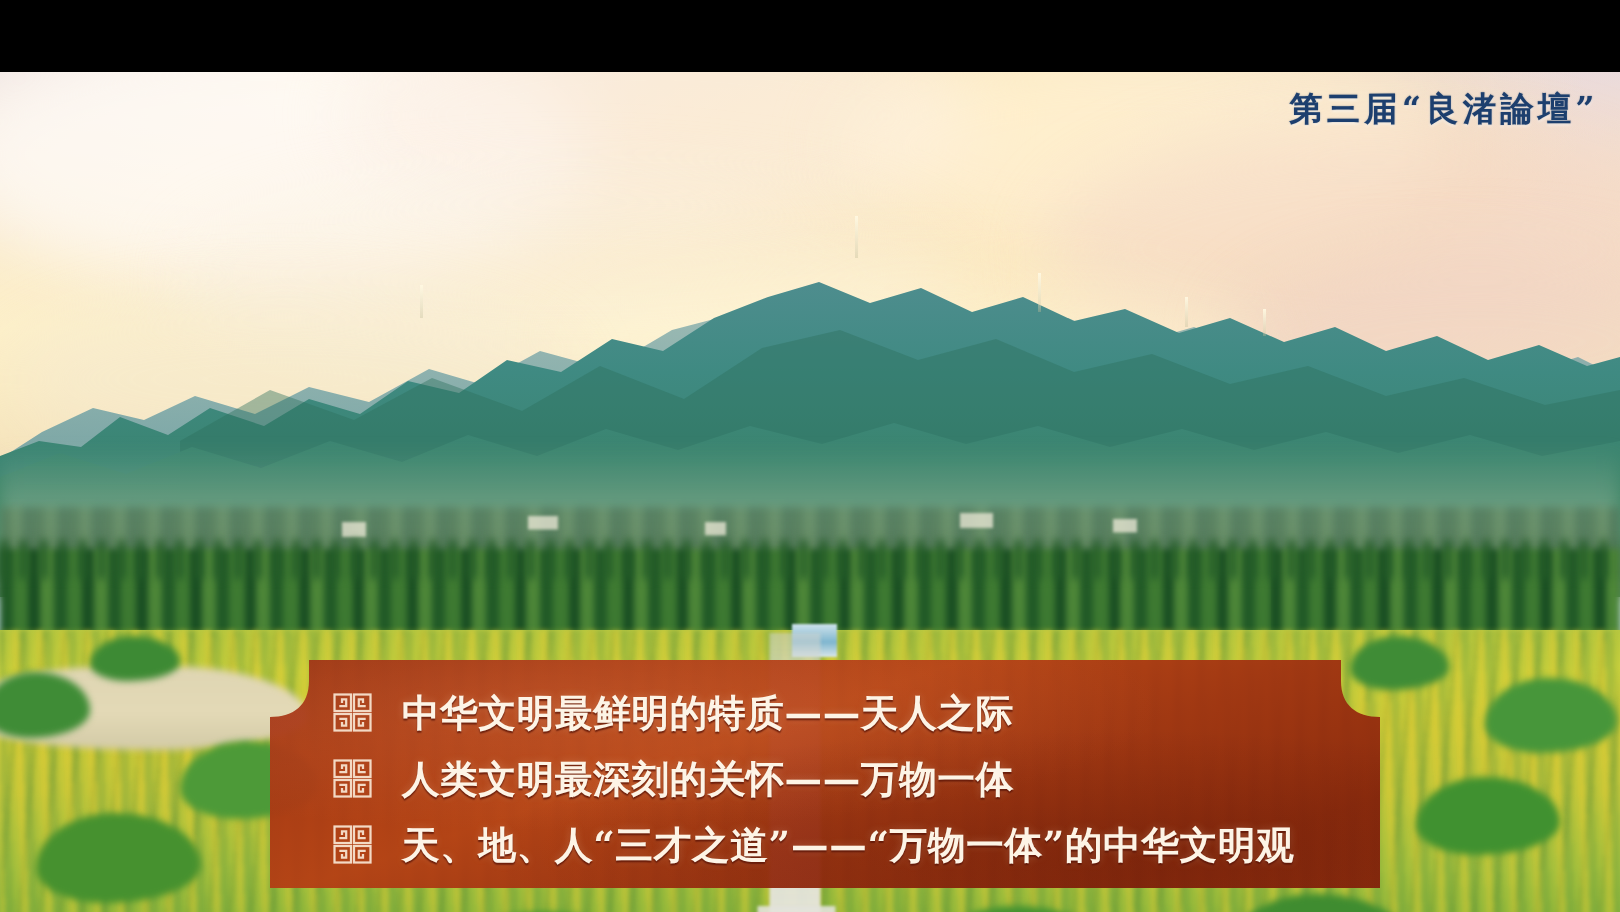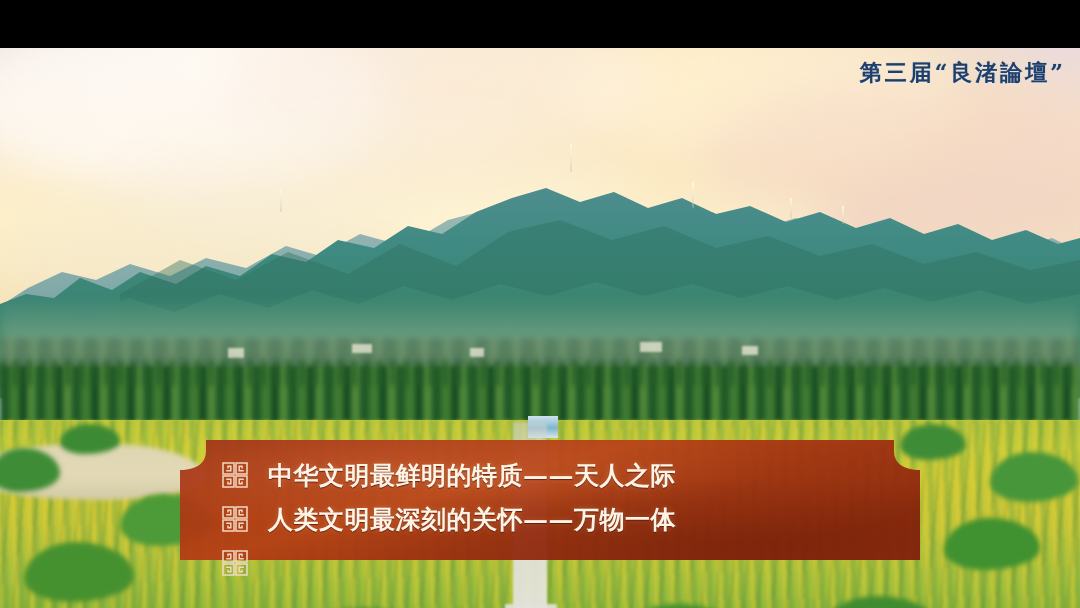--- a/index.html
+++ b/index.html
@@ -233,21 +233,21 @@
     white-space: nowrap;
     z-index: 40;
   }
 
   
   .banner {
     position: absolute;
     left: 180px;
     top: 392px;
     width: 740px;
-    height: 120px;
+    height: 152px;
     z-index: 30;
   }
   .banner-shape { position: absolute; inset: 0; }
   .banner-shape svg { display: block; width: 100%; height: 100%; }
 
   .lines {
     position: absolute;
     left: 0; top: 0;
     width: 740px; height: 152px;
     padding: 14px 0 0 42px;
@@ -464,18 +464,19 @@
               <path d="M4.2,8.8 L8.8,8.8 L8.8,4.2 L6,4.2 L6,6.6"></path>
               <rect x="14" y="1" width="11" height="11"></rect>
               <path d="M21.8,8.8 L17.2,8.8 L17.2,4.2 L20,4.2 L20,6.6"></path>
               <rect x="1" y="14" width="11" height="11"></rect>
               <path d="M4.2,17.2 L8.8,17.2 L8.8,21.8 L6,21.8 L6,19.4"></path>
               <rect x="14" y="14" width="11" height="11"></rect>
               <path d="M21.8,17.2 L17.2,17.2 L17.2,21.8 L20,21.8 L20,19.4"></path>
             </g>
           </svg>
         </span>
+        <span class="line-text">天、地、人“三才之道”——“万物一体”的中华文明观</span>
       </div>
 
     </div>
   </div>
 
 </div>
 
 </body></html>

